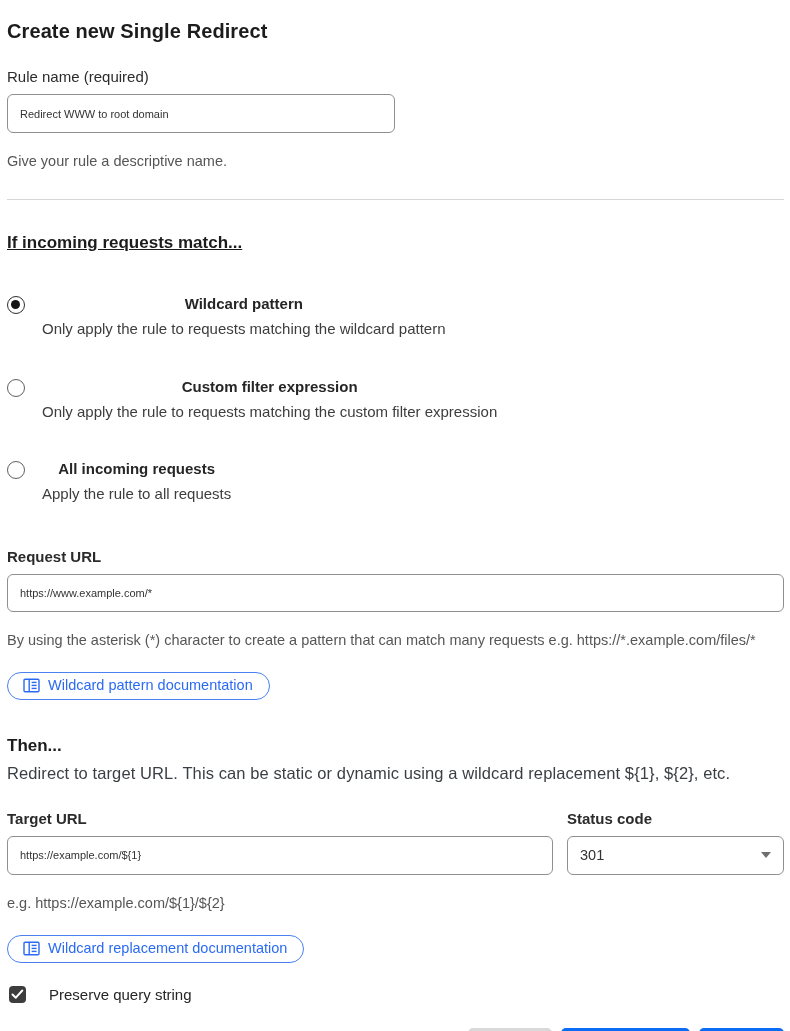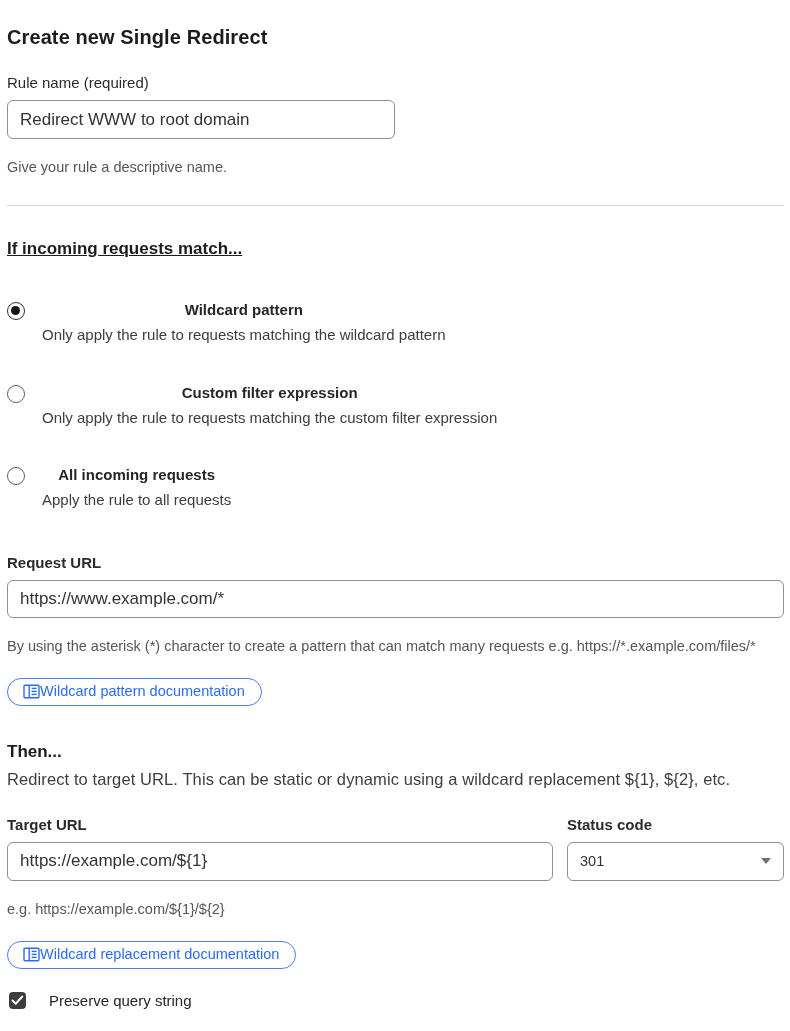--- a/index.html
+++ b/index.html
@@ -4,29 +4,29 @@
 <style>
   * { box-sizing: border-box; margin: 0; padding: 0; }
   html, body { background: #ffffff; }
   body {
     width: 790px; height: 1031px;
     font-family: "Liberation Sans", "DejaVu Sans", sans-serif;
     color: #1f1f1f;
     padding: 6px 6px 0 7px;
     overflow: hidden;
   }
-  .page-title { font-size: 20px; font-weight: 700; color: #1c1c1c; margin-top: 20px; letter-spacing: .1px; }
+  .page-title { font-size: 20px; font-weight: 700; color: #1c1c1c; margin-top: 14px; letter-spacing: .1px; }
 
   .field-label { font-size: 15px; color: #2b2b2b; margin-top: 25px; }
   .field-label.bold { font-weight: 700; margin-top: 0; }
 
   .text-input {
     display: block; width: 388px; height: 39px;
     border: 1px solid #8f8f8f; border-radius: 6px;
-    padding: 0 12px; font-size: 17px; color: #333;
+    padding: 0 12px; font-size: 11px; color: #333;
     margin-top: 9px; outline: none;
     font-family: "Liberation Sans", sans-serif; background: #fff;
   }
   .text-input.full { width: 777px; height: 38px; }
   .help-text { font-size: 14.5px; color: #565656; margin-top: 18px; line-height: 1.45; }
 
   .divider { border: none; border-top: 1px solid #d6d6d6; margin-top: 27px; }
 
   .section-heading { font-size: 17px; font-weight: 700; color: #1c1c1c; }
   #match-heading { margin-top: 33px; text-decoration: underline; }
@@ -44,21 +44,21 @@
     width: 9px; height: 9px; border-radius: 50%; background: #151515;
   }
   .radio-texts { margin-left: 17px; text-align: center; }
   .radio-label { font-size: 15px; font-weight: 700; color: #262626; line-height: 1.2; }
   .radio-desc { font-size: 15px; color: #3d3d3d; margin-top: 6px; line-height: 1.3; }
 
   #request-url-label { margin-top: 44px; }
   #request-url-help { max-width: 772px; }
 
   .doc-pill {
-    display: inline-flex; align-items: center; 
+    display: inline-flex; align-items: center; gap: 8px;
     border: 1.5px solid #4a80f0; border-radius: 999px;
     background: #fff; color: #2b6bf3;
     font-size: 14.5px; font-family: "Liberation Sans", sans-serif;
     padding: 4px 16px 5px 15px; height: 28px; cursor: pointer;
     margin-top: 21px;
   }
   .doc-pill svg { display: block; }
 
   #then-heading { margin-top: 36px; }
   .then-desc { font-size: 16.5px; color: #3a3f45; margin-top: 8px; letter-spacing: .1px; }

